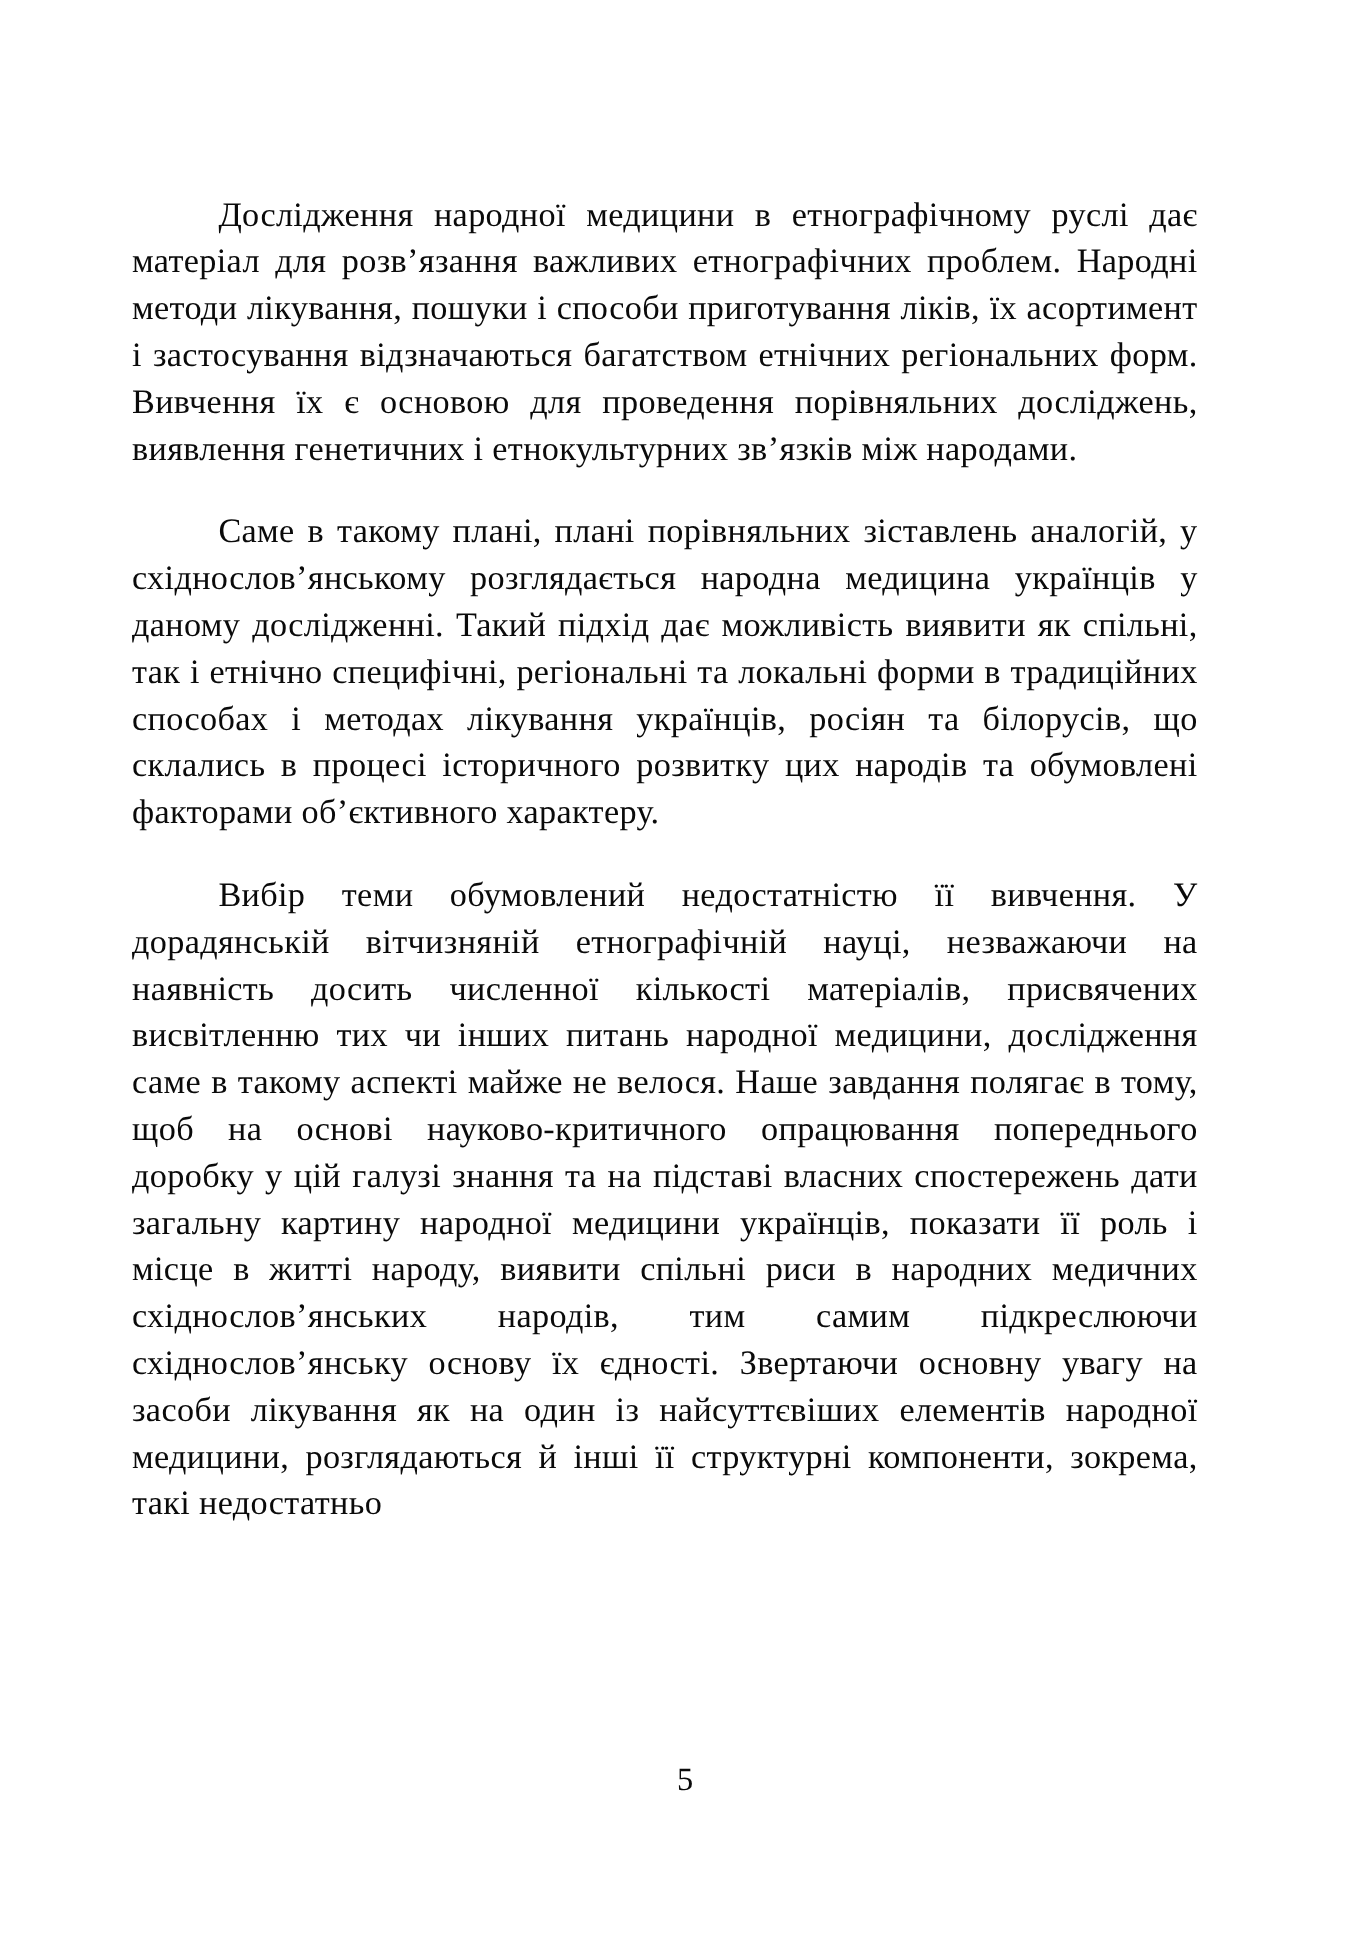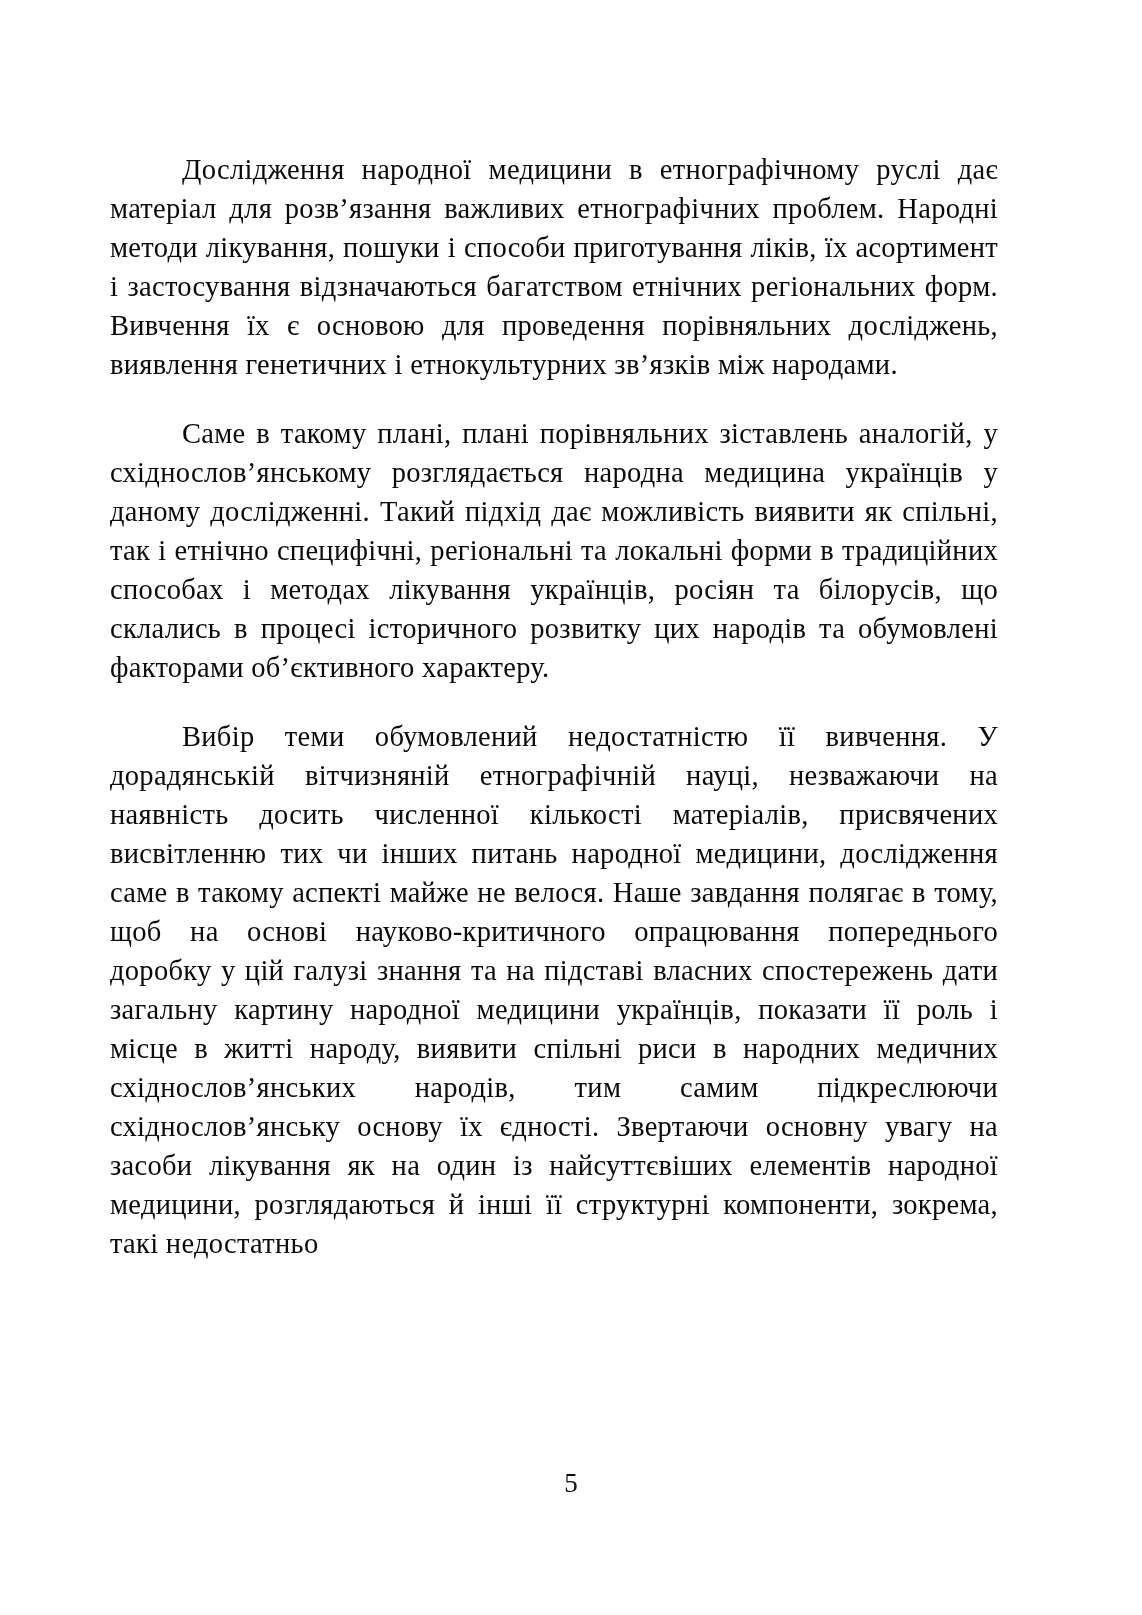--- a/index.html
+++ b/index.html
@@ -11,21 +11,21 @@
     position: relative;
     width: 1142px;
     height: 1615px;
     background: #ffffff;
     overflow: hidden;
     font-family: "Liberation Serif", "DejaVu Serif", serif;
     color: #0a0a0a;
   }
   .content {
     position: absolute;
-    top: 150px;
+    top: 160px;
     left: 110px;
     width: 888px;
   }
   .content p {
     margin: 0 0 30px 0;
     font-size: 28.5px;
     line-height: 39px;
     text-align: justify;
     text-indent: 72px;
     letter-spacing: 0.3px;

